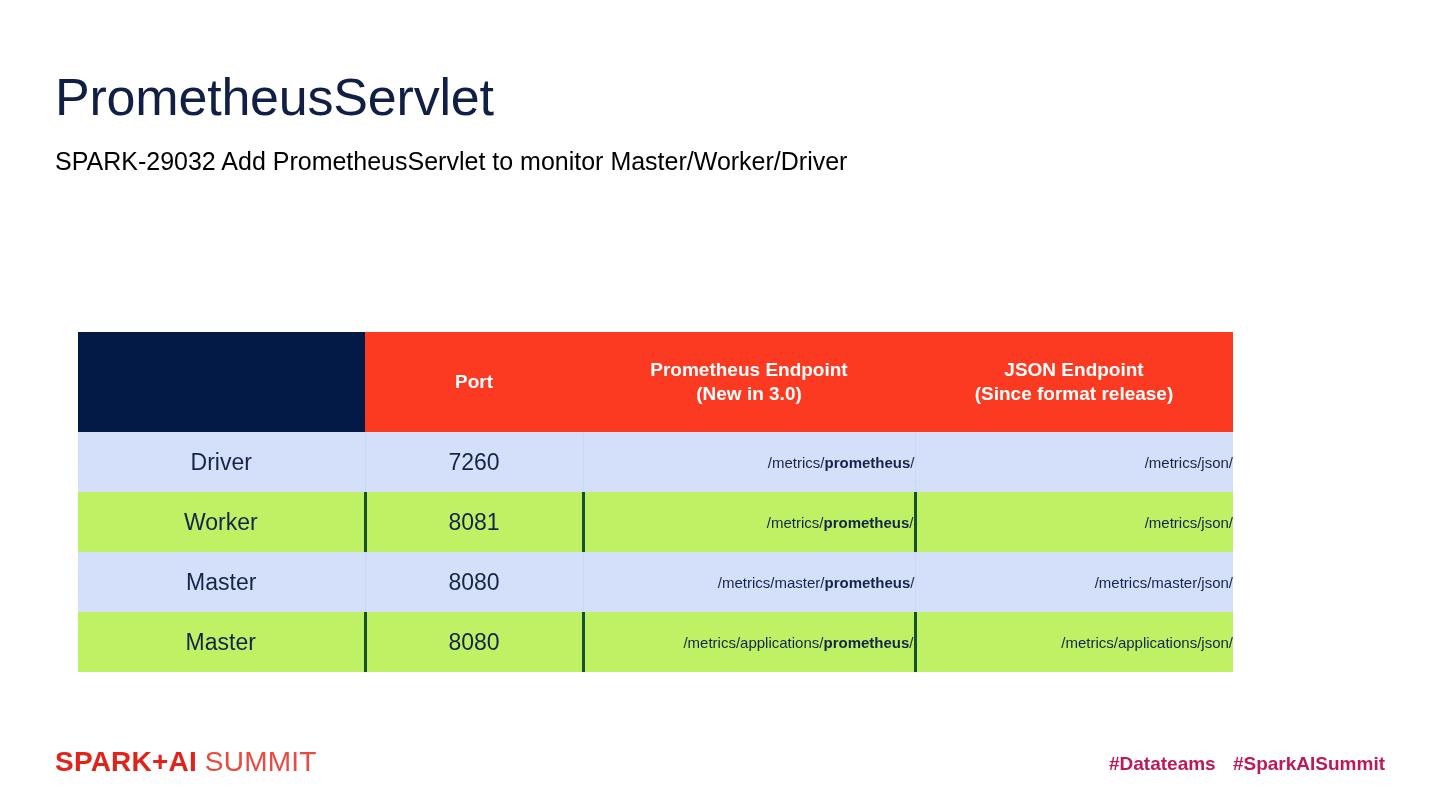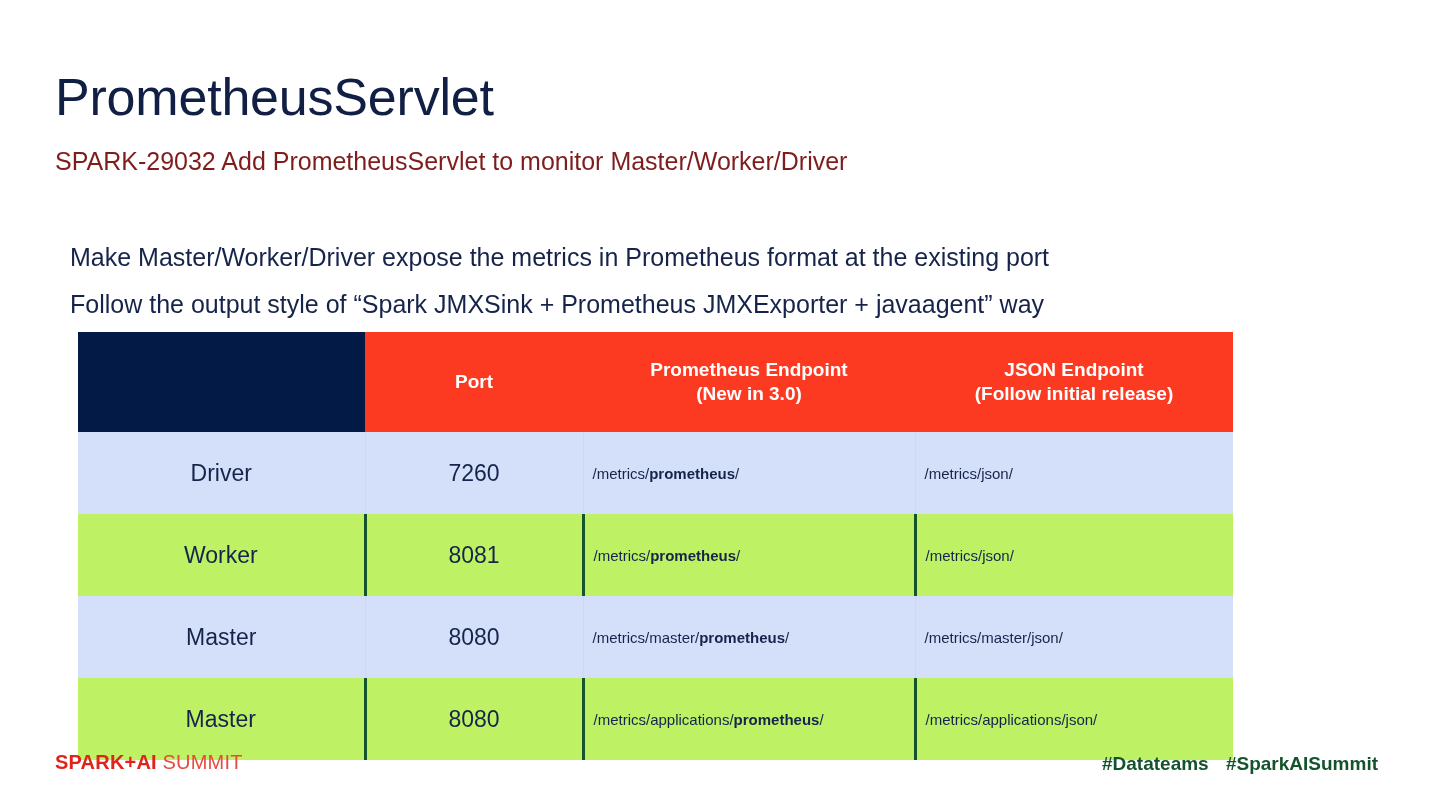--- a/index.html
+++ b/index.html
@@ -36,21 +36,21 @@
     color: #111f45;
     white-space: nowrap;
   }
   .subtitle {
     position: absolute;
     left: 55px;
     top: 145px;
     font-size: 25px;
     line-height: 32px;
     font-weight: 400;
-    color: #7f1d1d;
+    color: #000000;
     white-space: nowrap;
   }
 
   
   .body-lines {
     position: absolute;
     left: 70px;
     top: 234px;
     width: 1300px;
   }
@@ -92,112 +92,108 @@
     line-height: 24px;
     font-weight: 700;
     text-align: center;
     border-left: 1px solid #ffffff;
   }
   .th-orange .th-l1 { display: block; }
   .th-orange .th-l2 { display: block; }
 
   .table tbody td {
     height: 60px;
-    padding: 11px;
+    padding: 0;
     border: 0;
     vertical-align: middle;
     color: #16244c;
   }
   .row-blue td { background: #d4e0fa; }
   .row-gray td { background: #bef264; }
   .row-blue td.cell-sep { border-left: 1px solid #cbd9f6; }
   .row-gray td.cell-sep { border-left: 3px solid #14532d; }
 
   .cell-name {
     text-align: center;
     font-size: 23px;
     font-weight: 400;
   }
   .cell-port {
     text-align: center;
     font-size: 23px;
     font-weight: 400;
   }
   .cell-ep {
-    text-align: left;
+    text-align: right;
     font-size: 15px;
     font-weight: 400;
     padding-left: 9px !important;
   }
   .cell-ep b { font-weight: 700; }
 
   
   .logo {
     position: absolute;
     left: 55px;
     top: 748px;
-    font-size: 20px;
+    font-size: 28px;
     line-height: 28px;
     white-space: nowrap;
     letter-spacing: 0.2px;
   }
   .logo .logo-bold {
     font-weight: 700;
     color: #e2231a;
   }
   .logo .logo-light {
     font-weight: 400;
     color: #e84a3f;
   }
 
   .hashtags {
     position: absolute;
-    right: 62px;
+    right: 55px;
     top: 752px;
     font-size: 19px;
     line-height: 24px;
     font-weight: 700;
-    color: #14532d;
+    color: #be185d;
     white-space: nowrap;
   }
   .hashtags span + span { margin-left: 12px; }
 </style>
 </head>
 <body>
 
 <div class="slide">
 
   <div class="title">PrometheusServlet</div>
   <div class="subtitle">SPARK-29032 Add PrometheusServlet to monitor Master/Worker/Driver</div>
 
-  <div class="body-lines">
-    <div class="body-line">Make Master/Worker/Driver expose the metrics in Prometheus format at the existing port</div>
-    <div class="body-line">Follow the output style of “Spark JMXSink + Prometheus JMXExporter + javaagent” way</div>
-  </div>
 
   <table class="table">
     <colgroup>
       <col class="c-name">
       <col class="c-port">
       <col class="c-prom">
       <col class="c-json">
     </colgroup>
     <thead>
       <tr>
         <th class="th-blank"></th>
         <th class="th-orange">
           <span class="th-l1">Port</span>
         </th>
         <th class="th-orange">
           <span class="th-l1">Prometheus Endpoint</span>
           <span class="th-l2">(New in 3.0)</span>
         </th>
         <th class="th-orange">
           <span class="th-l1">JSON Endpoint</span>
-          <span class="th-l2">(Follow initial release)</span>
+          <span class="th-l2">(Since format release)</span>
         </th>
       </tr>
     </thead>
     <tbody>
       <tr class="row-blue">
         <td class="cell-name">Driver</td>
         <td class="cell-port cell-sep">7260</td>
         <td class="cell-ep cell-sep"><span>/metrics/</span><b>prometheus</b><span>/</span></td>
         <td class="cell-ep cell-sep">/metrics/json/</td>
       </tr>

